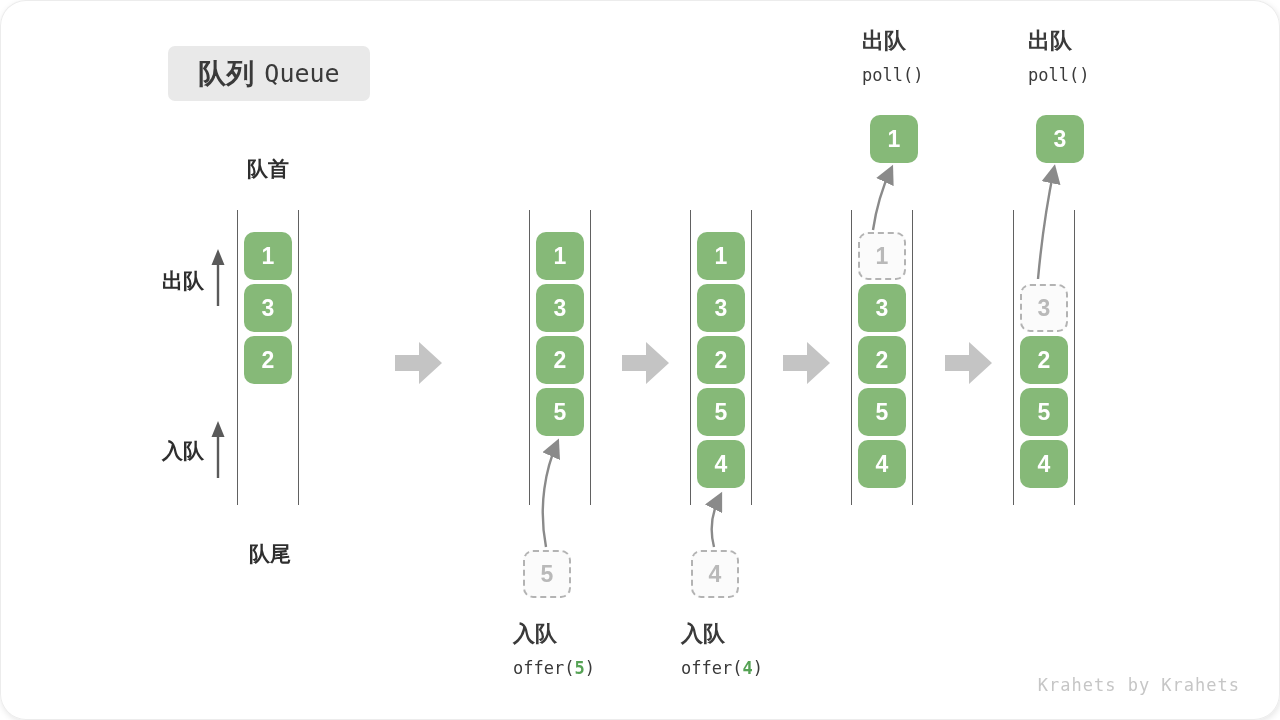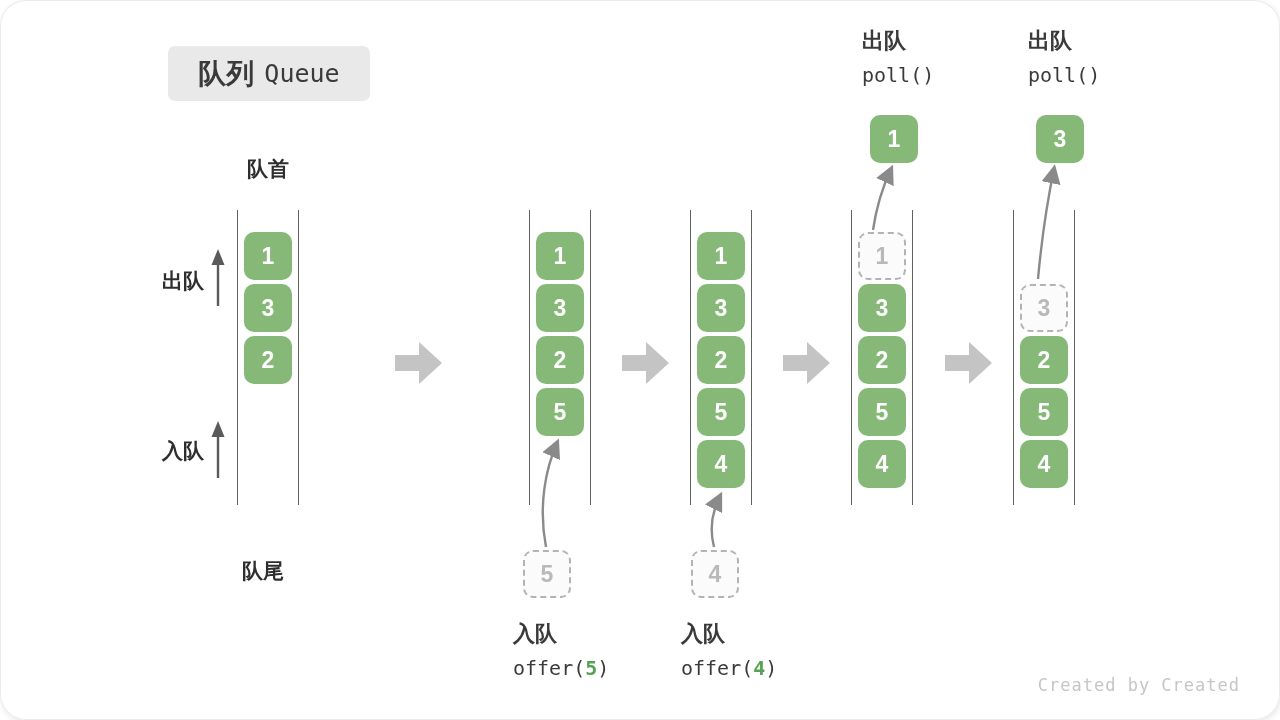--- a/index.html
+++ b/index.html
@@ -19,21 +19,21 @@
   .title-en{font-family:"DejaVu Sans Mono",monospace;font-size:25px;color:var(--text-dark);text-align:center;}
   .lbl{position:absolute;font-size:21px;font-weight:bold;color:var(--label-dark);white-space:nowrap;}
   .lbl.centered{width:62px;text-align:center;}
   .queue-frame{position:absolute;top:210px;width:62px;height:295px;
     border-left:1.5px solid var(--line-gray);border-right:1.5px solid var(--line-gray);}
   .cell{position:absolute;width:48px;height:48px;border-radius:10px;background:var(--cell-green);
     color:#fff;font-size:23px;font-weight:bold;display:flex;align-items:center;justify-content:center;}
   .cell.ghost{background:var(--ghost-bg);border:2px dashed var(--ghost-border);color:var(--ghost-text);}
   .op{position:absolute;white-space:nowrap;}
   .op-action{font-size:22px;font-weight:bold;color:var(--text-dark);line-height:34px;}
-  .op-call{font-family:"DejaVu Sans Mono",monospace;font-size:20px;color:var(--text-dark);line-height:34px;}
+  .op-call{font-family:"DejaVu Sans Mono",monospace;font-size:17px;color:var(--text-dark);line-height:34px;}
   .op-call .arg{color:var(--arg-green);font-weight:bold;}
   .credit{position:absolute;right:40px;top:675px;font-family:"DejaVu Sans Mono",monospace;
     font-size:17px;color:var(--credit-gray);letter-spacing:1px;}
 </style>
 </head>
 <body>
 
 <div class="canvas">
 
   <svg class="overlay" viewBox="0 0 1280 720">
@@ -62,21 +62,21 @@
     <polygon transform="translate(783,342)" points="0,13 24,13 24,0 47,21 24,42 24,29 0,29" fill="#c4c4c4"></polygon>
     <polygon transform="translate(945,342)" points="0,13 24,13 24,0 47,21 24,42 24,29 0,29" fill="#c4c4c4"></polygon>
   </svg>
 
   <div class="title-box">
     <span class="title-zh">队列</span>
     <span class="title-en">Queue</span>
   </div>
 
   <div class="lbl centered" style="left:237px;top:155px;">队首</div>
-  <div class="lbl centered" style="left:232px;top:540px;margin-top:17px;">队尾</div>
+  <div class="lbl centered" style="left:239px;top:540px;">队尾</div>
   <div class="lbl" style="left:162px;top:267px;">出队</div>
   <div class="lbl" style="left:162px;top:437px;">入队</div>
 
   <div class="queue-frame" style="left:237px;"></div>
   <div class="queue-frame" style="left:529px;"></div>
   <div class="queue-frame" style="left:690px;"></div>
   <div class="queue-frame" style="left:851px;"></div>
   <div class="queue-frame" style="left:1013px;"></div>
 
   <div class="cell" style="left:244px;top:232px;">1</div>
@@ -119,15 +119,15 @@
   </div>
   <div class="op" style="left:862px;top:24px;">
     <div class="op-action">出队</div>
     <div class="op-call">poll()</div>
   </div>
   <div class="op" style="left:1028px;top:24px;">
     <div class="op-action">出队</div>
     <div class="op-call">poll()</div>
   </div>
 
-  <div class="credit">Created by Created</div>
+  <div class="credit">Krahets by Krahets</div>
 
 </div>
 
 </body></html>

